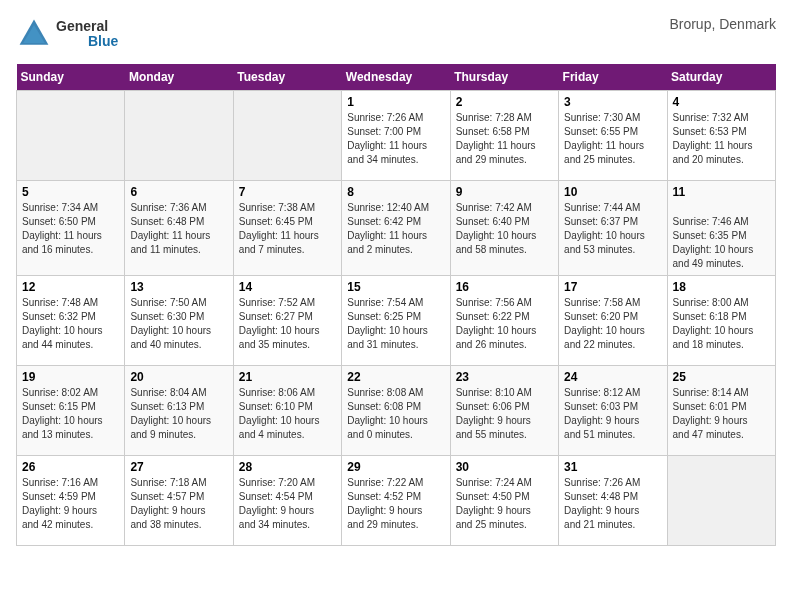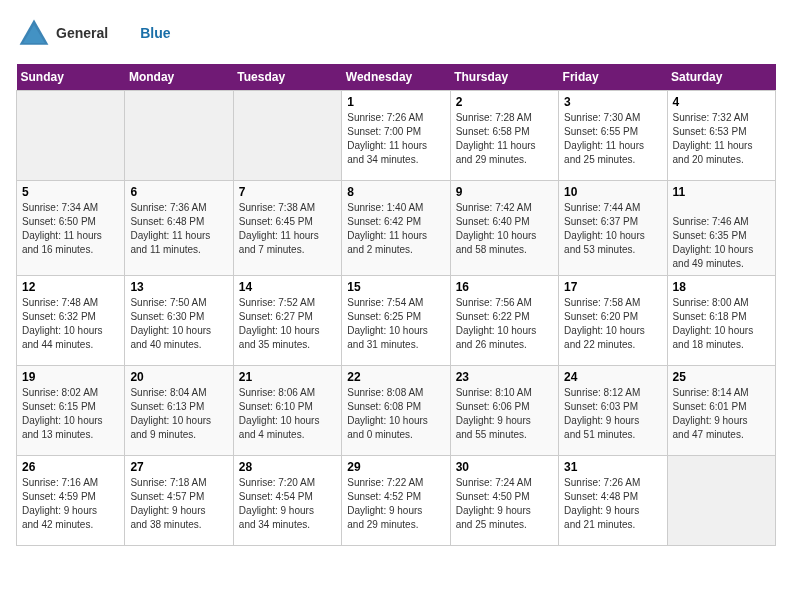--- a/index.html
+++ b/index.html
@@ -16,20 +16,21 @@
       align-items: flex-start;
       margin-bottom: 12px;
     }
     .logo {
       display: flex;
       align-items: center;
       gap: 4px;
     }
     .logo-text {
       display: flex;
+      flex-direction: column;
       line-height: 1.1;
     }
     .logo-general {
       font-size: 14px;
       font-weight: bold;
       color: #333;
     }
     .logo-blue {
       font-size: 14px;
       font-weight: bold;
@@ -99,20 +100,21 @@
     <svg class="logo-icon" viewBox="0 0 40 40">
       <polygon points="20,4 36,32 4,32" fill="#1a6fa8" opacity="0.85"></polygon>
       <polygon points="20,10 32,30 8,30" fill="#4a9fd4" opacity="0.5"></polygon>
     </svg>
     <div class="logo-text">
       <span class="logo-general">General</span>
       <span class="logo-blue">Blue</span>
     </div>
   </div>
   <div class="title-block">
+    <div class="location">Brorup, Denmark</div>
   </div>
 </div>
 
 <table>
   <thead>
     <tr>
       <th>Sunday</th>
       <th>Monday</th>
       <th>Tuesday</th>
       <th>Wednesday</th>
@@ -172,21 +174,21 @@
         </td>
         <td>
           <span class="day-num">7</span>
           <div class="day-detail" style="white-space: pre-line;">Sunrise: 7:38 AM
 Sunset: 6:45 PM
 Daylight: 11 hours
 and 7 minutes.</div>
         </td>
         <td>
           <span class="day-num">8</span>
-          <div class="day-detail" style="white-space: pre-line;">Sunrise: 1:40 AM
+          <div class="day-detail" style="white-space: pre-line;">Sunrise: 12:40 AM
 Sunset: 6:42 PM
 Daylight: 11 hours
 and 2 minutes.</div>
         </td>
         <td>
           <span class="day-num">9</span>
           <div class="day-detail" style="white-space: pre-line;">Sunrise: 7:42 AM
 Sunset: 6:40 PM
 Daylight: 10 hours
 and 58 minutes.</div>

